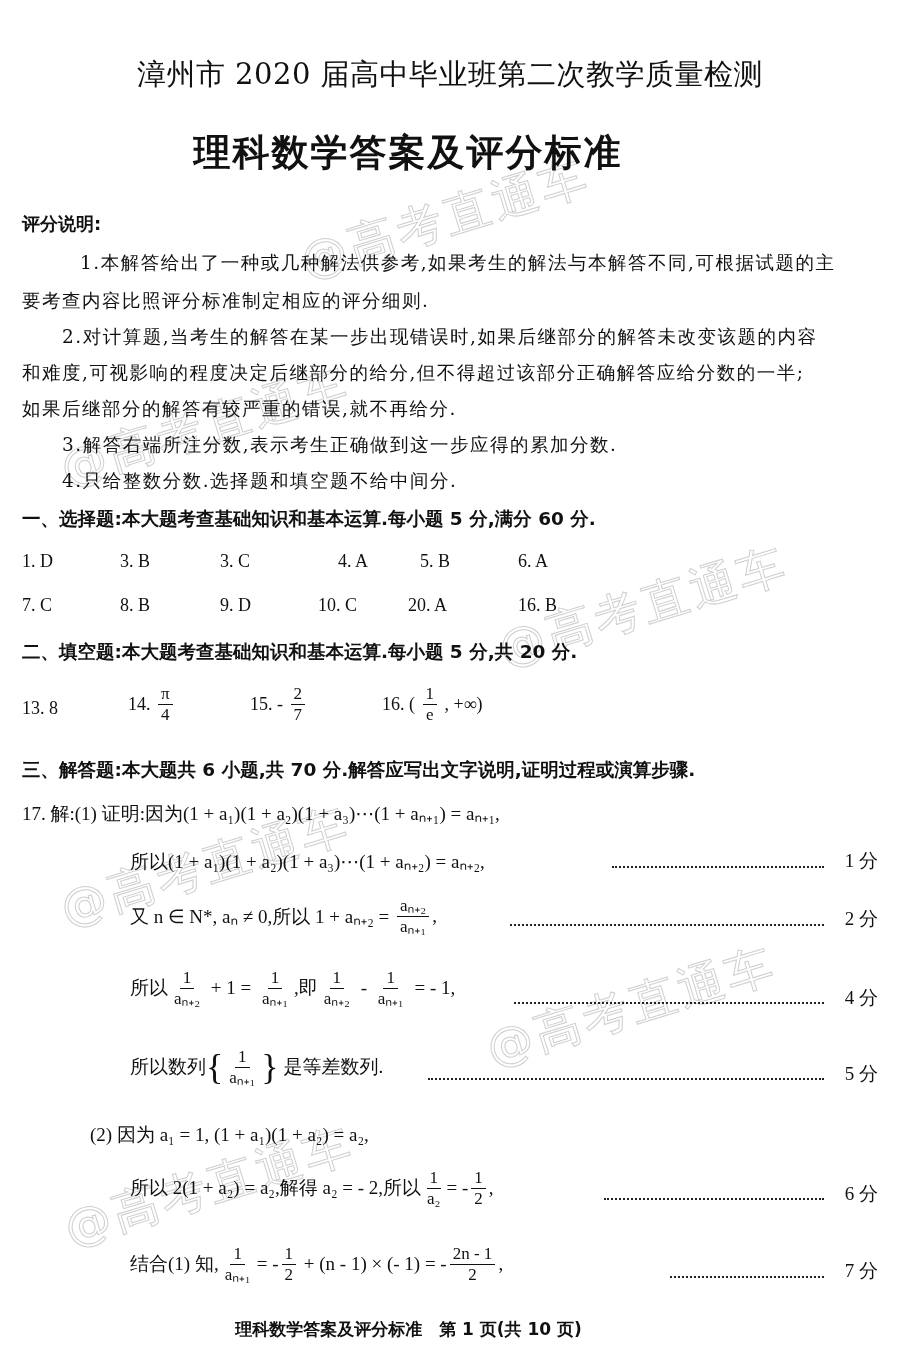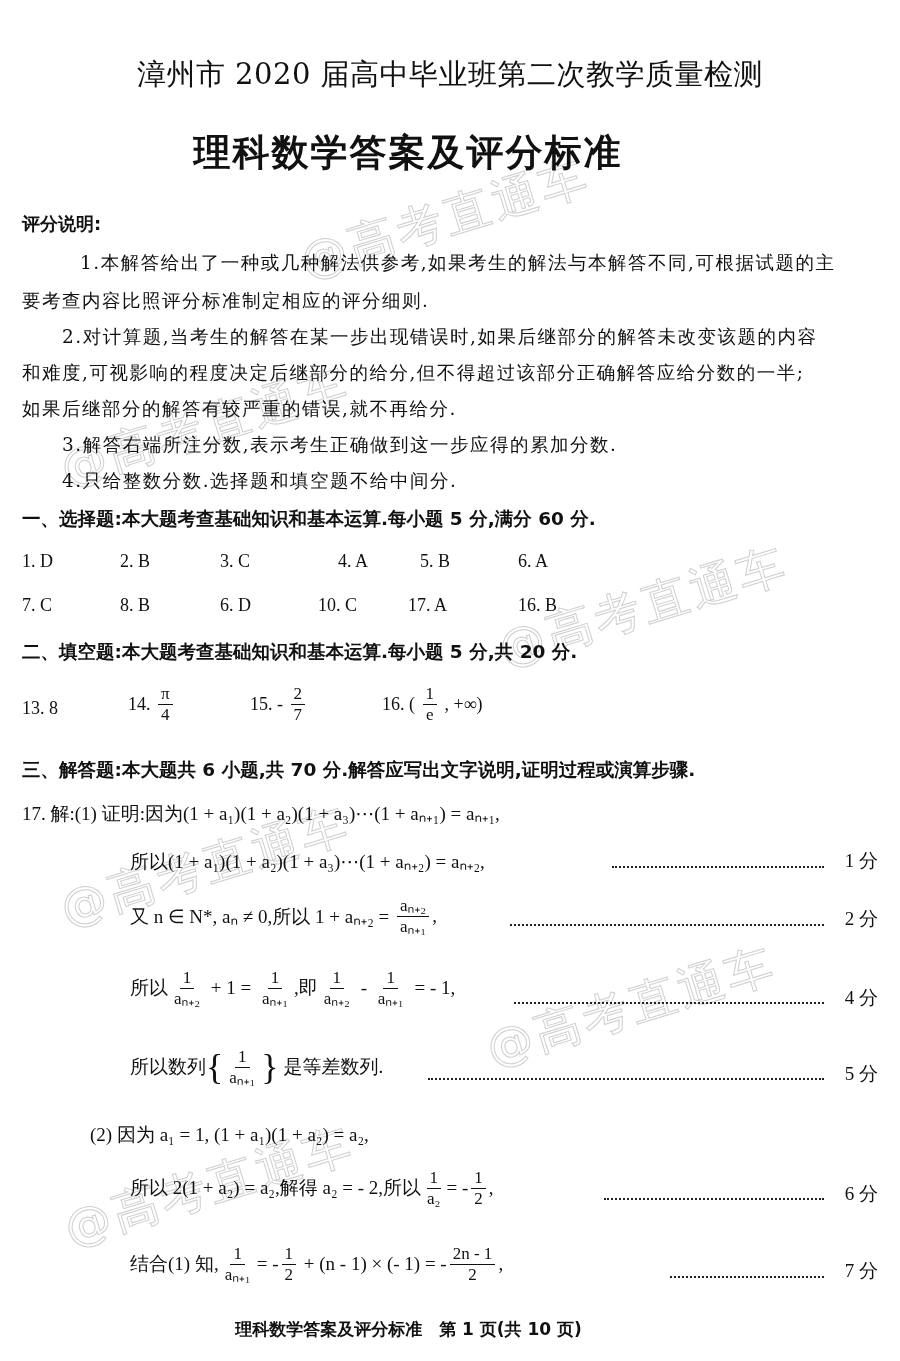--- a/index.html
+++ b/index.html
@@ -40,30 +40,30 @@
 <div class="abs para" style="top:250px; left:80px;">1.本解答给出了一种或几种解法供参考,如果考生的解法与本解答不同,可根据试题的主</div>
 <div class="abs para" style="top:288px; left:22px;">要考查内容比照评分标准制定相应的评分细则.</div>
 <div class="abs para" style="top:324px; left:62px;">2.对计算题,当考生的解答在某一步出现错误时,如果后继部分的解答未改变该题的内容</div>
 <div class="abs para" style="top:360px; left:22px;">和难度,可视影响的程度决定后继部分的给分,但不得超过该部分正确解答应给分数的一半;</div>
 <div class="abs para" style="top:396px; left:22px;">如果后继部分的解答有较严重的错误,就不再给分.</div>
 <div class="abs para" style="top:432px; left:62px;">3.解答右端所注分数,表示考生正确做到这一步应得的累加分数.</div>
 <div class="abs para" style="top:468px; left:62px;">4.只给整数分数.选择题和填空题不给中间分.</div>
 
 <div class="abs bold-sans sec" style="top:506px; left:22px;">一、选择题:本大题考查基础知识和基本运算.每小题 5 分,满分 60 分.</div>
 <div class="abs ans" style="top:551px; left:22px;">1. D</div>
-<div class="abs ans" style="top:551px; left:120px;">2. B</div>
+<div class="abs ans" style="top:551px; left:120px;">3. B</div>
 <div class="abs ans" style="top:551px; left:220px;">3. C</div>
 <div class="abs ans" style="top:551px; left:318px;margin-left:20px;">4. A</div>
 <div class="abs ans" style="top:551px; left:420px;">5. B</div>
 <div class="abs ans" style="top:551px; left:518px;">6. A</div>
 <div class="abs ans" style="top:595px; left:22px;">7. C</div>
 <div class="abs ans" style="top:595px; left:120px;">8. B</div>
-<div class="abs ans" style="top:595px; left:220px;">6. D</div>
+<div class="abs ans" style="top:595px; left:220px;">9. D</div>
 <div class="abs ans" style="top:595px; left:318px;">10. C</div>
-<div class="abs ans" style="top:595px; left:408px;">17. A</div>
+<div class="abs ans" style="top:595px; left:408px;">20. A</div>
 <div class="abs ans" style="top:595px; left:518px;">16. B</div>
 
 <div class="abs bold-sans sec" style="top:639px; left:22px;">二、填空题:本大题考查基础知识和基本运算.每小题 5 分,共 20 分.</div>
 <div class="abs ans" style="top:698px; left:22px;">13. 8</div>
 <div class="abs ans" style="top:684px; left:128px;">
   <span style="vertical-align:middle;">14.</span>
   <span class="frac">
       <span class="n">π</span>
       <span class="d">4</span>
     </span>

